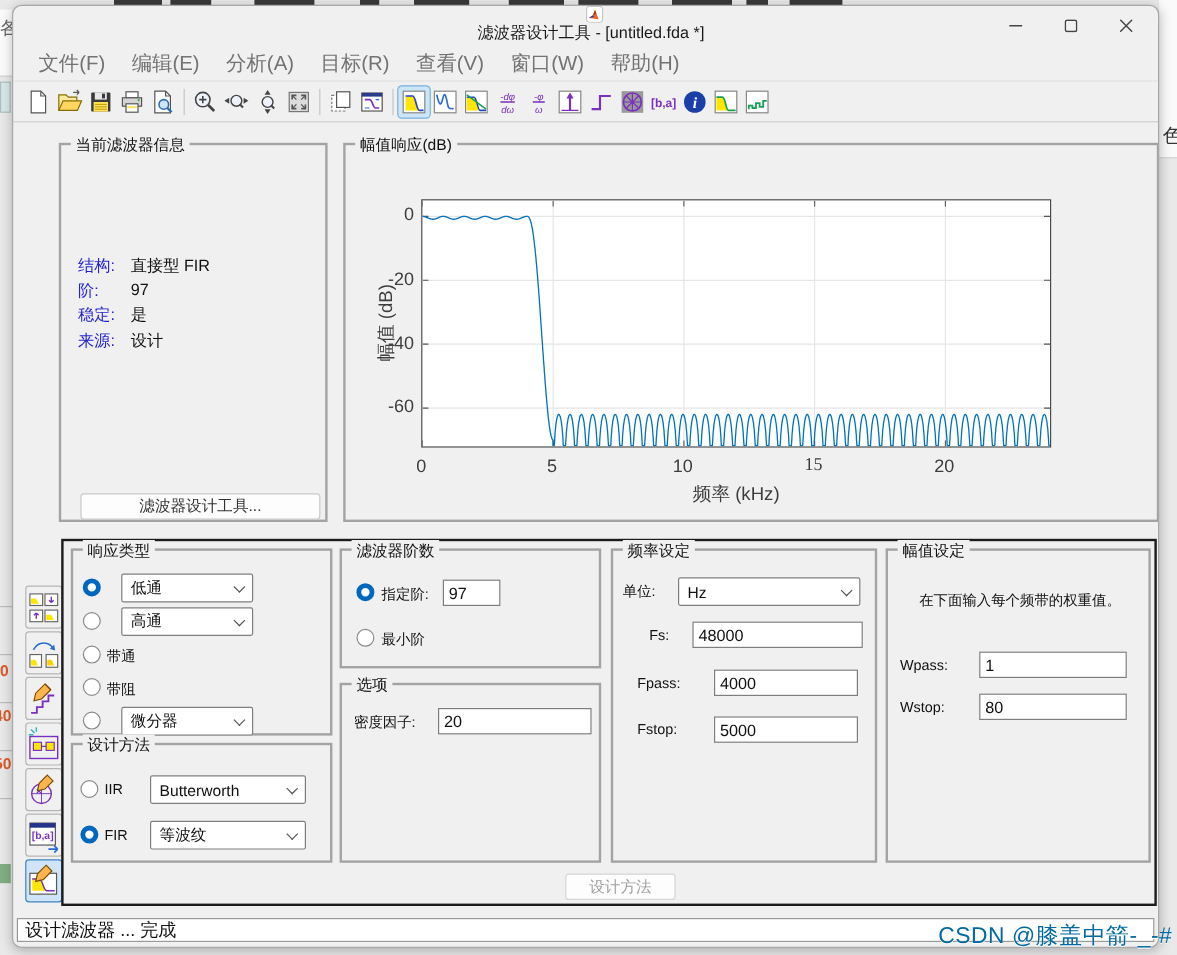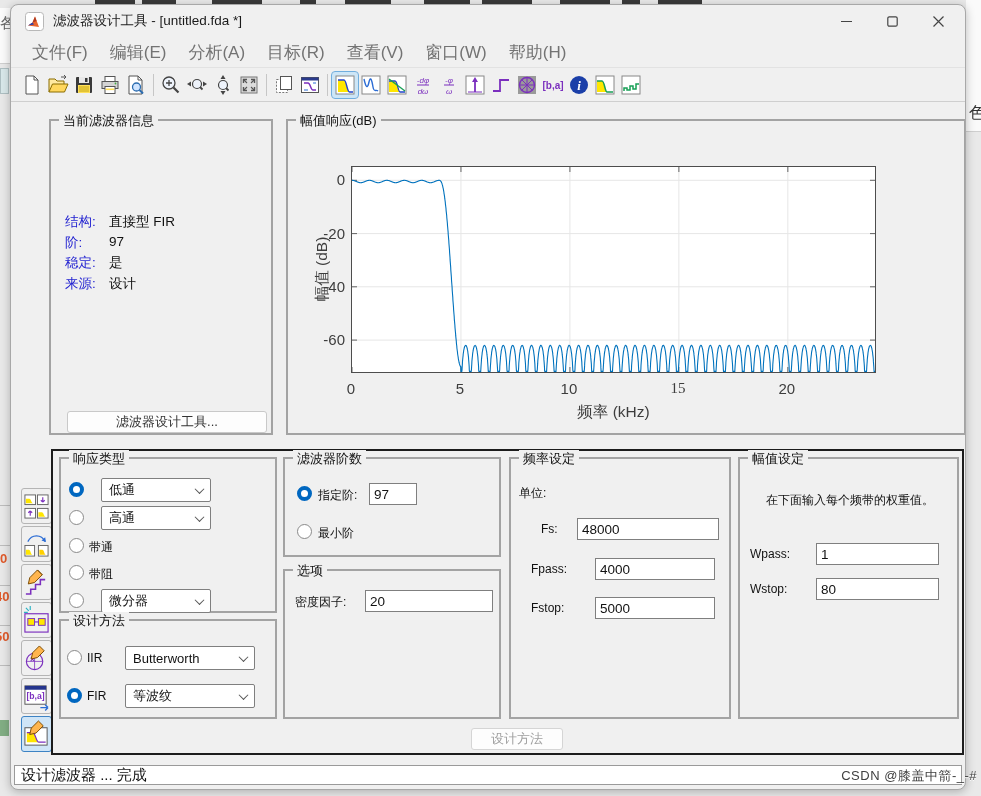--- a/index.html
+++ b/index.html
@@ -17,21 +17,21 @@
   .bg-gray-line { left:0; width:10px; height:1px; background:#bdbdbd; }
   .bg-green { left:0; top:720px; width:9px; height:16px; background:#2e7d32; opacity:.55; }
   .bg-right-white { left:966px; top:0; width:15px; height:132px; background:#fafafa; border-bottom:1px solid #cfcfcf; }
   .bg-right-char { left:969px; top:103px; font-size:16px; color:#333; }
 
   
   #win { position:absolute; left:10px; top:4px; width:956px; height:786px;
          background:#f0f0f0; border:1px solid #a8a8a8; border-radius:8px;
          box-shadow:0 2px 10px rgba(0,0,0,.25); z-index:2; overflow:hidden; }
 
-  #titlebar { position:absolute; left:0; top:0; width:100%; height:32px; display:flex; align-items:center; }
+  #titlebar { position:absolute; left:0; top:0; width:100%; height:32px; display:flex; align-items:center;flex-direction:column; }
   #app-icon { width:19px; height:19px; margin-left:14px; }
   #title-text { margin-left:9px; font-size:13.5px; color:#1a1a1a; }
   #win-controls { position:absolute; right:4px; top:0; height:32px; display:flex; }
   .wbtn { width:46px; height:32px; display:flex; align-items:center; justify-content:center; color:#444; }
 
   #menubar { position:absolute; left:0; top:32px; width:100%; height:30px; display:flex; align-items:center; padding-left:10px; }
   .menu-item { font-size:17px; color:#737373; padding:4px 11px; }
   #menu-sep { position:absolute; left:0; top:62px; width:100%; height:1px; background:#e2e2e2; }
 
   #toolbar { position:absolute; left:0; top:63px; width:100%; height:33px; display:flex; align-items:center; padding-left:8px; }
@@ -80,21 +80,21 @@
   .lbl { position:absolute; font-size:12px; color:#111; white-space:nowrap; }
   .row-radio { position:absolute; }
 
   #design-btn { position:absolute; left:460px; top:723px; width:92px; height:22px; background:#fdfdfd;
                 border:1px solid #d5d5d5; border-radius:3px; font-size:13px; color:#9f9f9f;
                 display:flex; align-items:center; justify-content:center; }
 
   #statusbar { position:absolute; left:3px; bottom:4px; width:948px; height:20px; background:#fff;
                border:1px solid #9a9a9a; display:flex; align-items:center; padding-left:6px;
                font-size:15px; color:#111; }
-  #watermark { position:absolute; right:4px; top:767px; z-index:5; font-size:13px; color:#404040;
+  #watermark { position:absolute; right:4px; top:767px; z-index:5; font-size:19px; color:#0369a1;
                text-shadow:0 1px 0 #fff; letter-spacing:.5px; }
 </style>
 </head>
 <body>
 
 <div id="stage">
 
   <div class="frag topdash" style="left:95px;width:40px"></div>
   <div class="frag topdash" style="left:142px;width:34px"></div>
   <div class="frag topdash" style="left:212px;width:50px"></div>
@@ -493,20 +493,24 @@
 
     <div class="grp" style="left:272px;top:564px;width:218px;height:150px;z-index:3">
       <span class="grp-title">选项</span>
       <span class="lbl" style="left:10px;top:23px">密度因子:</span>
       <input class="inp" style="left: 80px; top: 19px; width: 128px;" readonly="" value="20">
     </div>
 
     <div class="grp" style="left:498px;top:452px;width:222px;height:262px;z-index:3">
       <span class="grp-title">频率设定</span>
       <span class="lbl" style="left:8px;top:26px">单位:</span>
+      <div class="dd" style="left:54px;top:22px;width:152px">
+          <span>Hz</span>
+          <span class="chev"></span>
+        </div>
       <span class="lbl" style="left:30px;top:63px">Fs:</span>
       <input class="inp" style="left: 66px; top: 59px; width: 142px;" readonly="" value="48000">
       <span class="lbl" style="left:20px;top:103px">Fpass:</span>
       <input class="inp" style="left: 84px; top: 99px; width: 120px;" readonly="" value="4000">
       <span class="lbl" style="left:20px;top:142px">Fstop:</span>
       <input class="inp" style="left: 84px; top: 138px; width: 120px;" readonly="" value="5000">
     </div>
 
     <div class="grp" style="left:727px;top:452px;width:221px;height:262px;z-index:3">
       <span class="grp-title">幅值设定</span>

